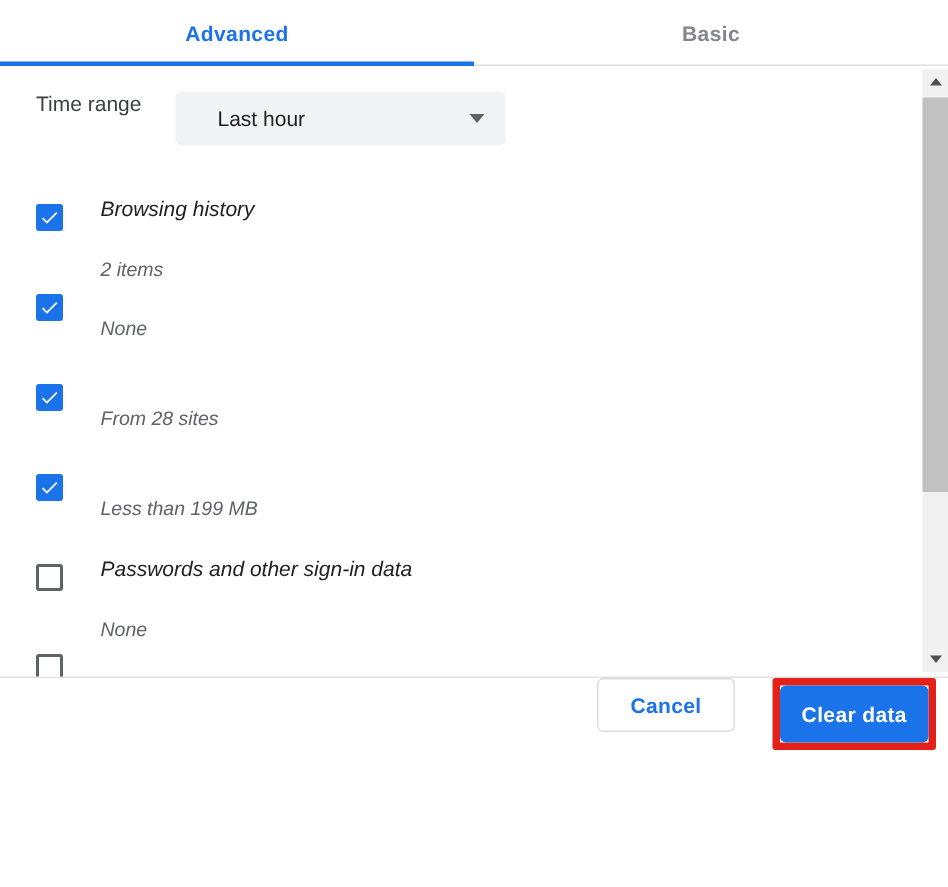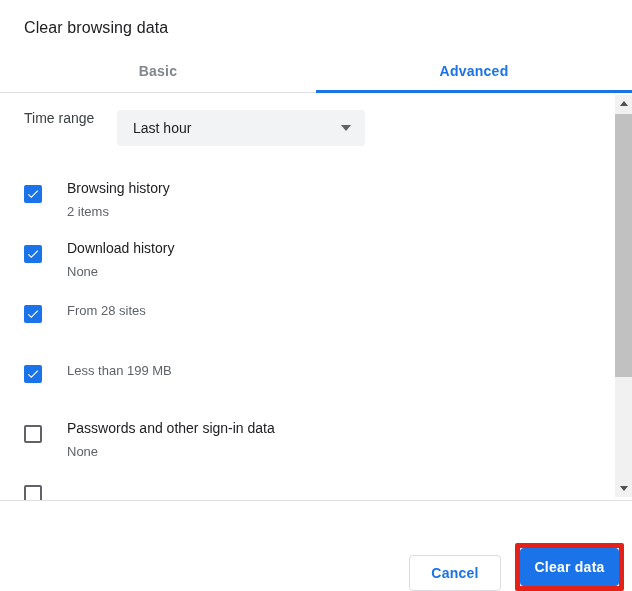--- a/index.html
+++ b/index.html
@@ -24,76 +24,73 @@
   .tab.active { color: #1a73e8; }
   .tab.active::after { content: ""; position: absolute; left: 0; right: 0; bottom: -1px;
          height: 3px; background: #1a73e8; }
 
   
   .content { position: relative; height: 407px; overflow: hidden; }
   .content-inner { padding: 17px 41px 0 24px; }
 
   .time-range-row { display: flex; align-items: flex-start; margin-bottom: 30px; }
   .time-range-label { width: 93px; font-size: 14px; color: #3c4043; }
-  .select-box { width: 248px; height: 36px; background: #f1f3f4; border-radius: 4px;
+  .select-box { width: 220px; height: 36px; background: #f1f3f4; border-radius: 4px;
         display: flex; align-items: center; justify-content: space-between;
-        padding: 0 14px 0 16px; cursor: pointer; }
+        padding: 0 14px 0 28px; cursor: pointer; }
   .select-value { font-size: 14px; color: #202124; }
   .caret-down { width: 0; height: 0; border-left: 5px solid transparent;
         border-right: 5px solid transparent; border-top: 6px solid #5f6368; }
 
-  .row { height: 60px; display: flex; align-items: flex-start; }
+  .row { height: 60px; display: flex; align-items: flex-start; font-style: italic; }
   .checkbox { width: 18px; height: 18px; border-radius: 2px; margin-top: 9px;
         border: 2px solid #5f6368; background: #fff; flex: none; cursor: pointer;
         display: flex; align-items: center; justify-content: center; }
   .checkbox.checked { border-color: #1a73e8; background: #1a73e8; }
   .checkbox svg { width: 14px; height: 14px; display: none; }
   .checkbox.checked svg { display: block; }
   .row-text { margin-left: 25px; padding-top: 2px; }
   .row-label { font-size: 14px; color: #202124; line-height: 21px; }
-  .row-detail { font-size: 13px; color: #5f6368; line-height: 20px; margin-top: 3px; }
+  .row-detail { font-size: 13px; color: #5f6368; line-height: 20px; margin-top: 20px; }
 
   
   .scrollbar { position: absolute; top: 2px; bottom: 3px; right: 0; width: 17px;
         background: #f1f1f1; }
   .sb-btn { position: absolute; left: 0; width: 17px; height: 17px;
         display: flex; align-items: center; justify-content: center; cursor: pointer; }
   .sb-up { top: 0; }
   .sb-down { bottom: 0; }
   .tri-up { width: 0; height: 0; border-left: 4px solid transparent;
         border-right: 4px solid transparent; border-bottom: 5px solid #505050; }
   .tri-down { width: 0; height: 0; border-left: 4px solid transparent;
         border-right: 4px solid transparent; border-top: 5px solid #505050; }
   .sb-thumb { position: absolute; left: 0; top: 19px; width: 17px; height: 263px;
         background: #c1c1c1; cursor: grab; }
 
   
   .footer { flex: 1; border-top: 1px solid #e0e0e0;
-        display: flex; align-items: flex-end; justify-content: flex-end;
-        padding-right: 8px; gap: 14px; }
+        display: flex; align-items: flex-start; justify-content: flex-end;
+        padding-right: 8px; gap: 25px; }
   .btn { font-size: 14px; font-weight: 700; letter-spacing: 0.25px; border-radius: 4px;
         cursor: pointer; font-family: inherit; }
   .btn-cancel { background: #ffffff; color: #1a73e8; border: 1px solid #dadce0;
         width: 92px; height: 36px; }
   .red-box { border: 5px solid #e32119; border-radius: 2px; }
   .btn-clear { background: #1a73e8; color: #ffffff; border: none;
         width: 99px; height: 38px; display: block; }
 </style>
 </head>
 <body>
 
 <div class="dialog">
 
-  <div class="dlg-header">
-    <div class="dlg-title">Clear browsing data</div>
-  </div>
 
   <div class="tab-strip">
+    <div class="tab active">Advanced</div>
     <div class="tab">Basic</div>
-    <div class="tab active">Advanced</div>
   </div>
 
   <div class="content">
     <div class="content-inner">
 
       <div class="time-range-row">
         <div class="time-range-label">Time range</div>
         <div class="select-box">
           <span class="select-value">Last hour</span>
           <span class="caret-down"></span>
@@ -112,21 +109,20 @@
               <div class="row-detail">2 items</div>
             </div>
           </div>
           <div class="row">
             <div class="checkbox checked">
               <svg viewBox="0 0 24 24">
                 <path d="M9 16.2L4.8 12l-1.4 1.4L9 19 21 7l-1.4-1.4z" fill="#ffffff"></path>
               </svg>
             </div>
             <div class="row-text">
-              <div class="row-label">Download history</div>
               <div class="row-detail">None</div>
             </div>
           </div>
           <div class="row">
             <div class="checkbox checked">
               <svg viewBox="0 0 24 24">
                 <path d="M9 16.2L4.8 12l-1.4 1.4L9 19 21 7l-1.4-1.4z" fill="#ffffff"></path>
               </svg>
             </div>
             <div class="row-text">

